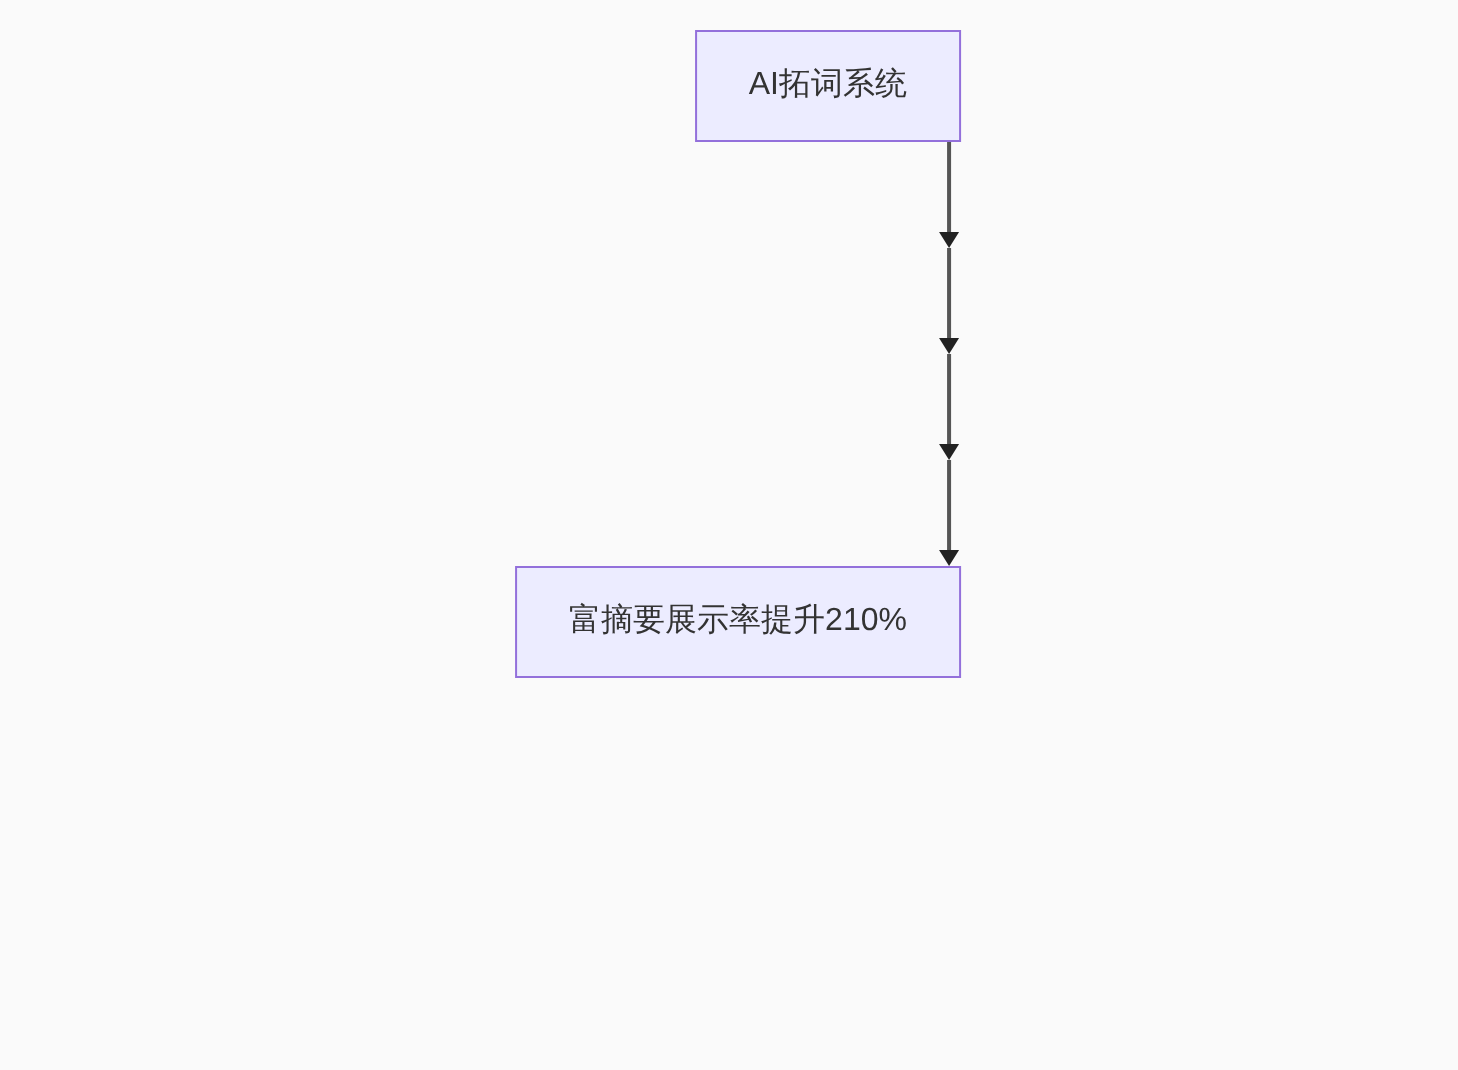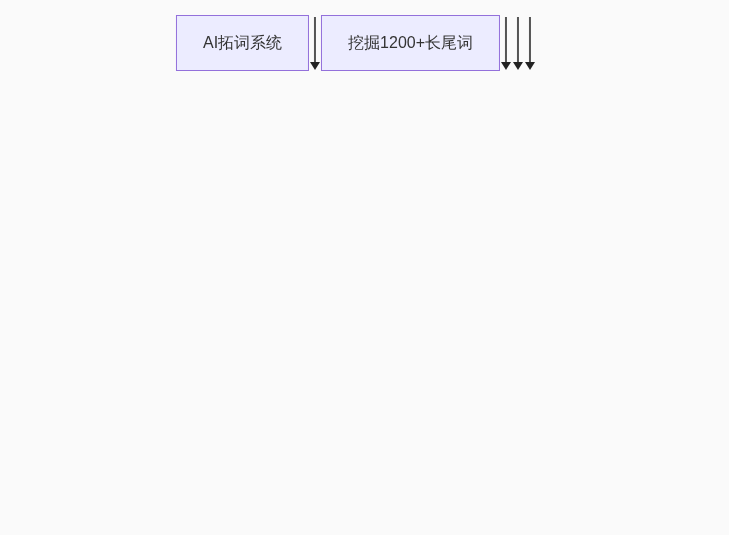--- a/index.html
+++ b/index.html
@@ -9,26 +9,26 @@
   .canvas {
     position: relative;
     width: 729px;
     height: 535px;
     background: #fafafa;
     overflow: hidden;
     font-family: "Liberation Sans", sans-serif;
   }
   .flow-column {
     position: absolute;
-    left: 356px;
+    left: 369px;
     top: 15px;
     transform: translateX(-50%);
     display: flex;
-    flex-direction: row;
-    align-items: center;
+    flex-direction: column;
+    align-items: flex-end;
   }
   .node {
     box-sizing: border-box;
     min-height: 56px;
     padding: 0 26px;
     display: flex;
     align-items: center;
     justify-content: center;
     background: #ECECFF;
     border: 1px solid #9370DB;
@@ -74,36 +74,36 @@
 
     <div class="node">
       <span class="node-label">AI拓词系统</span>
     </div>
 
     <div class="edge">
       <div class="edge-line"></div>
       <div class="arrowhead"></div>
     </div>
 
-    <div class="node">
-      <span class="node-label">挖掘1200+长尾词</span>
-    </div>
 
     <div class="edge">
       <div class="edge-line"></div>
       <div class="arrowhead"></div>
     </div>
 
 
     <div class="edge">
       <div class="edge-line"></div>
       <div class="arrowhead"></div>
     </div>
 
 
     <div class="edge">
       <div class="edge-line"></div>
       <div class="arrowhead"></div>
     </div>
 
+    <div class="node">
+      <span class="node-label">富摘要展示率提升210%</span>
+    </div>
 
   </div>
 </div>
 
 </body></html>

